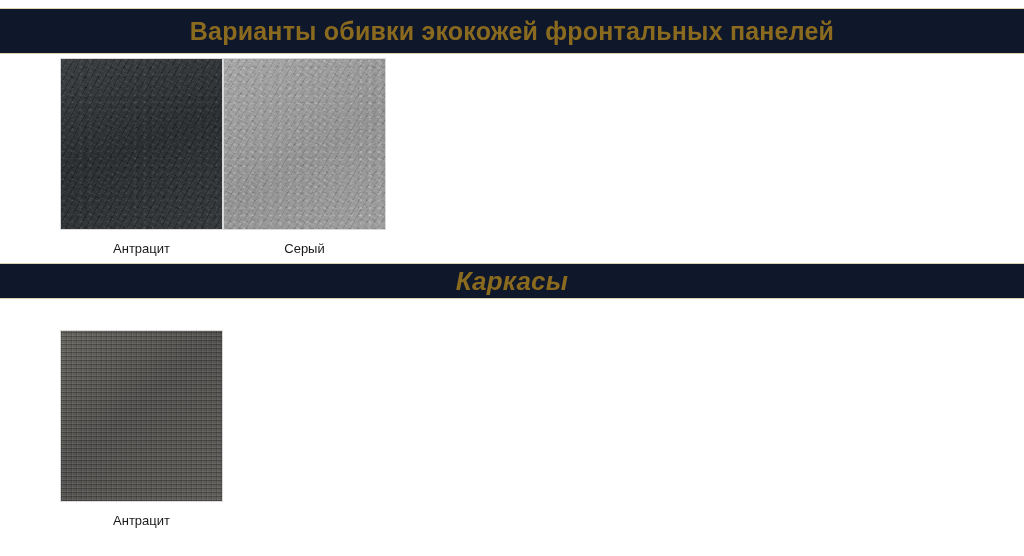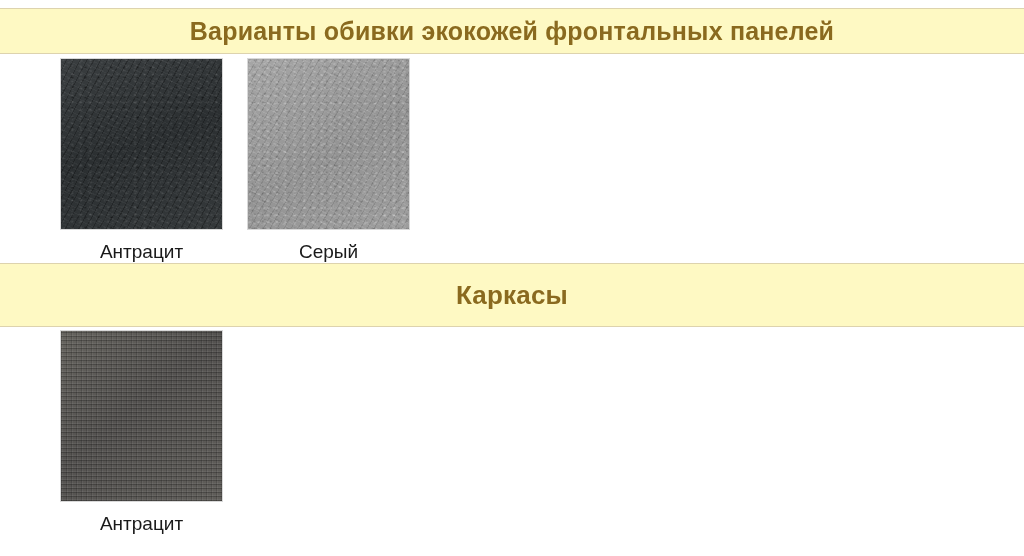--- a/index.html
+++ b/index.html
@@ -17,68 +17,68 @@
   .page {
     position: relative;
     width: 1024px;
     height: 556px;
   }
   .banner {
     position: absolute;
     left: 0;
     width: 1024px;
     box-sizing: border-box;
-    background: #fef9c3;
+    background: #0f172a;
     border-top: 1px solid #ddd3ae;
     border-bottom: 1px solid #ddd3ae;
     display: flex;
     align-items: center;
     justify-content: center;
     color: #8a6a1f;
     font-weight: bold;
     letter-spacing: 0.2px;
   }
   #banner-1 {
     top: 8px;
     height: 46px;
     font-size: 25px;
   }
   #banner-2 {
     top: 263px;
-    height: 64px;
+    height: 36px;
     font-size: 26px;
+    font-style: italic;
   }
   .swatch-group {
     position: absolute;
   }
   #group-1 { top: 58px; left: 60px; }
   #group-2 { top: 330px; left: 60px; }
 
   .swatch-row {
     display: flex;
     align-items: flex-start;
   }
   .swatch-cell {
     display: flex;
     flex-direction: column;
     align-items: center;
   }
   .swatch-cell + .swatch-cell {
-    margin-left: 24px;
     border-radius: 30px;
   }
   .swatch {
     width: 163px;
     height: 172px;
     border: 1px solid #d9d9d9;
     box-sizing: border-box;
   }
   .swatch-label {
     margin-top: 11px;
-    font-size: 19px;
+    font-size: 13px;
     color: #1a1a1a;
     white-space: nowrap;
   }
 
   
   .tex-anthracite-leather {
     background-color: #303436;
     background-image:
       radial-gradient(ellipse 3px 2px at 25% 20%, rgba(255,255,255,0.10), rgba(255,255,255,0) 70%),
       radial-gradient(ellipse 3px 2px at 70% 45%, rgba(255,255,255,0.08), rgba(255,255,255,0) 70%),

